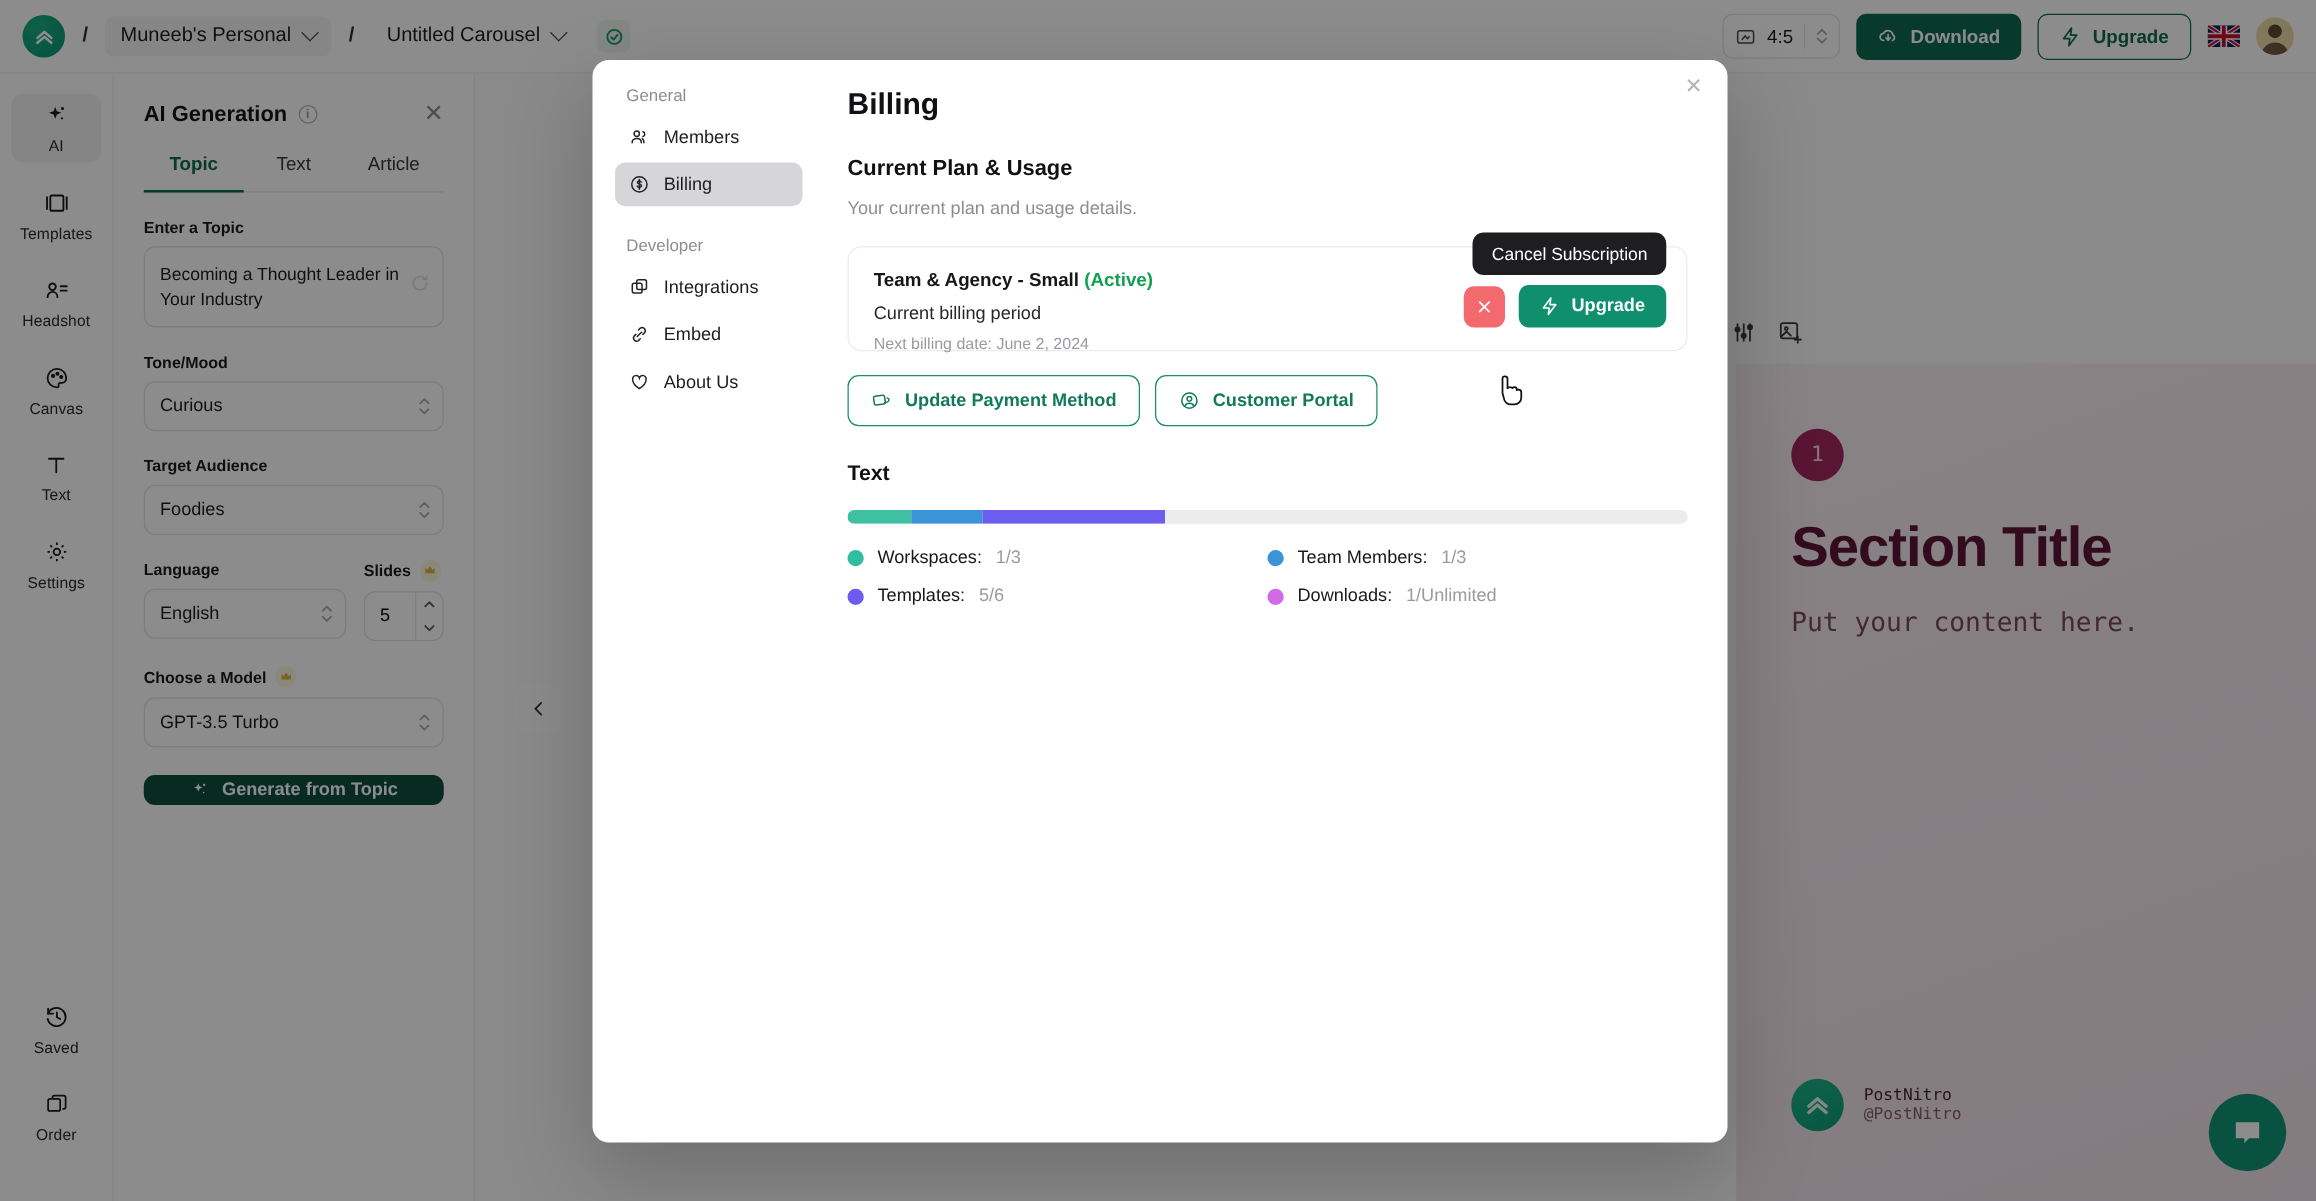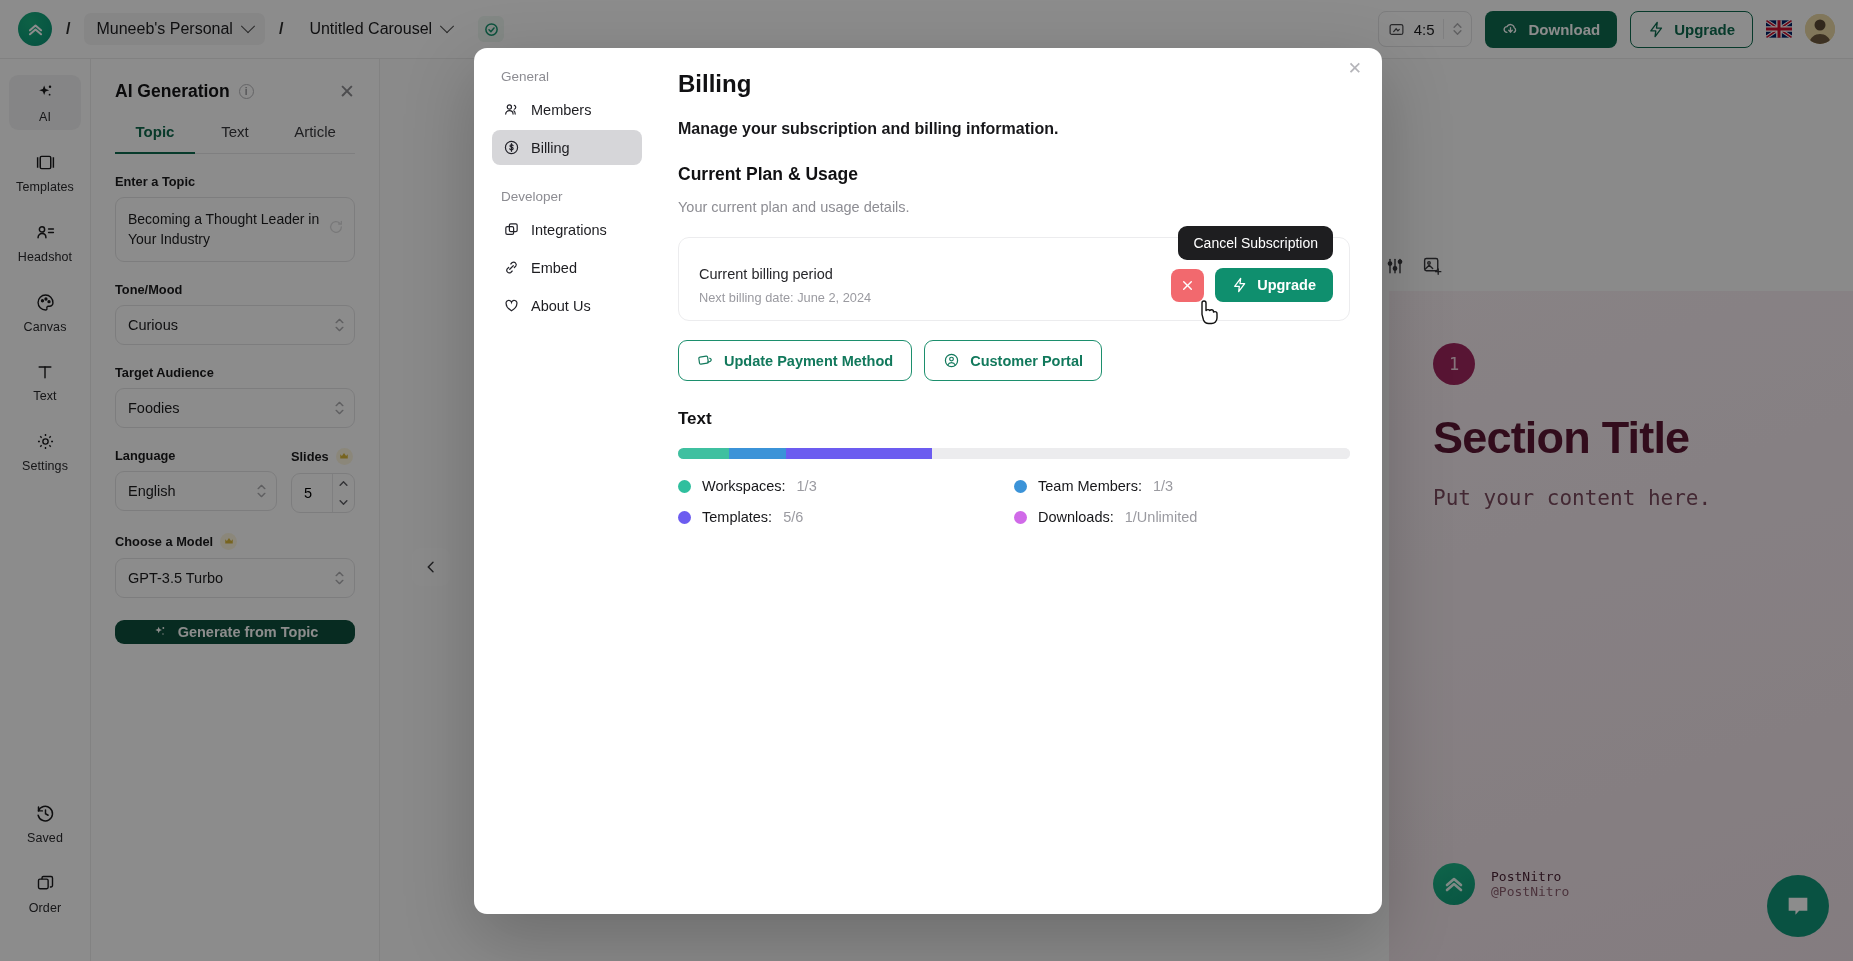--- a/index.html
+++ b/index.html
@@ -563,25 +563,28 @@
             <path d="M12 19.5S4.5 14.8 4.5 9.8A3.9 3.9 0 0112 7.6a3.9 3.9 0 017.5 2.2c0 5-7.5 9.7-7.5 9.7z"></path>
           </svg>
       <span>About Us</span>
     </div>
   </div>
 
   <div class="modal-main">
     <span class="modal-close">✕</span>
 
     <div class="m-h1">Billing</div>
-    <div class="m-sub">Manage your subscription and billing information.</div>
     <div class="m-h2">Current Plan &amp; Usage</div>
     <div class="m-note">Your current plan and usage details.</div>
 
     <div class="plan-card">
+      <div class="plan-name">
+        <span>Team &amp; Agency - Small</span>
+        <span class="plan-active">(Active)</span>
+      </div>
       <div class="plan-period">Current billing period</div>
       <div class="plan-next">Next billing date: June 2, 2024</div>
 
       <div class="tooltip">Cancel Subscription</div>
 
       <div class="plan-actions">
         <button class="btn-cancel-sub">
           <svg width="13" height="13" viewBox="0 0 24 24" fill="none" stroke="#ffffff" stroke-width="2.6" stroke-linecap="round">
                 <line x1="5" y1="5" x2="19" y2="19"></line>
                 <line x1="19" y1="5" x2="5" y2="19"></line>

